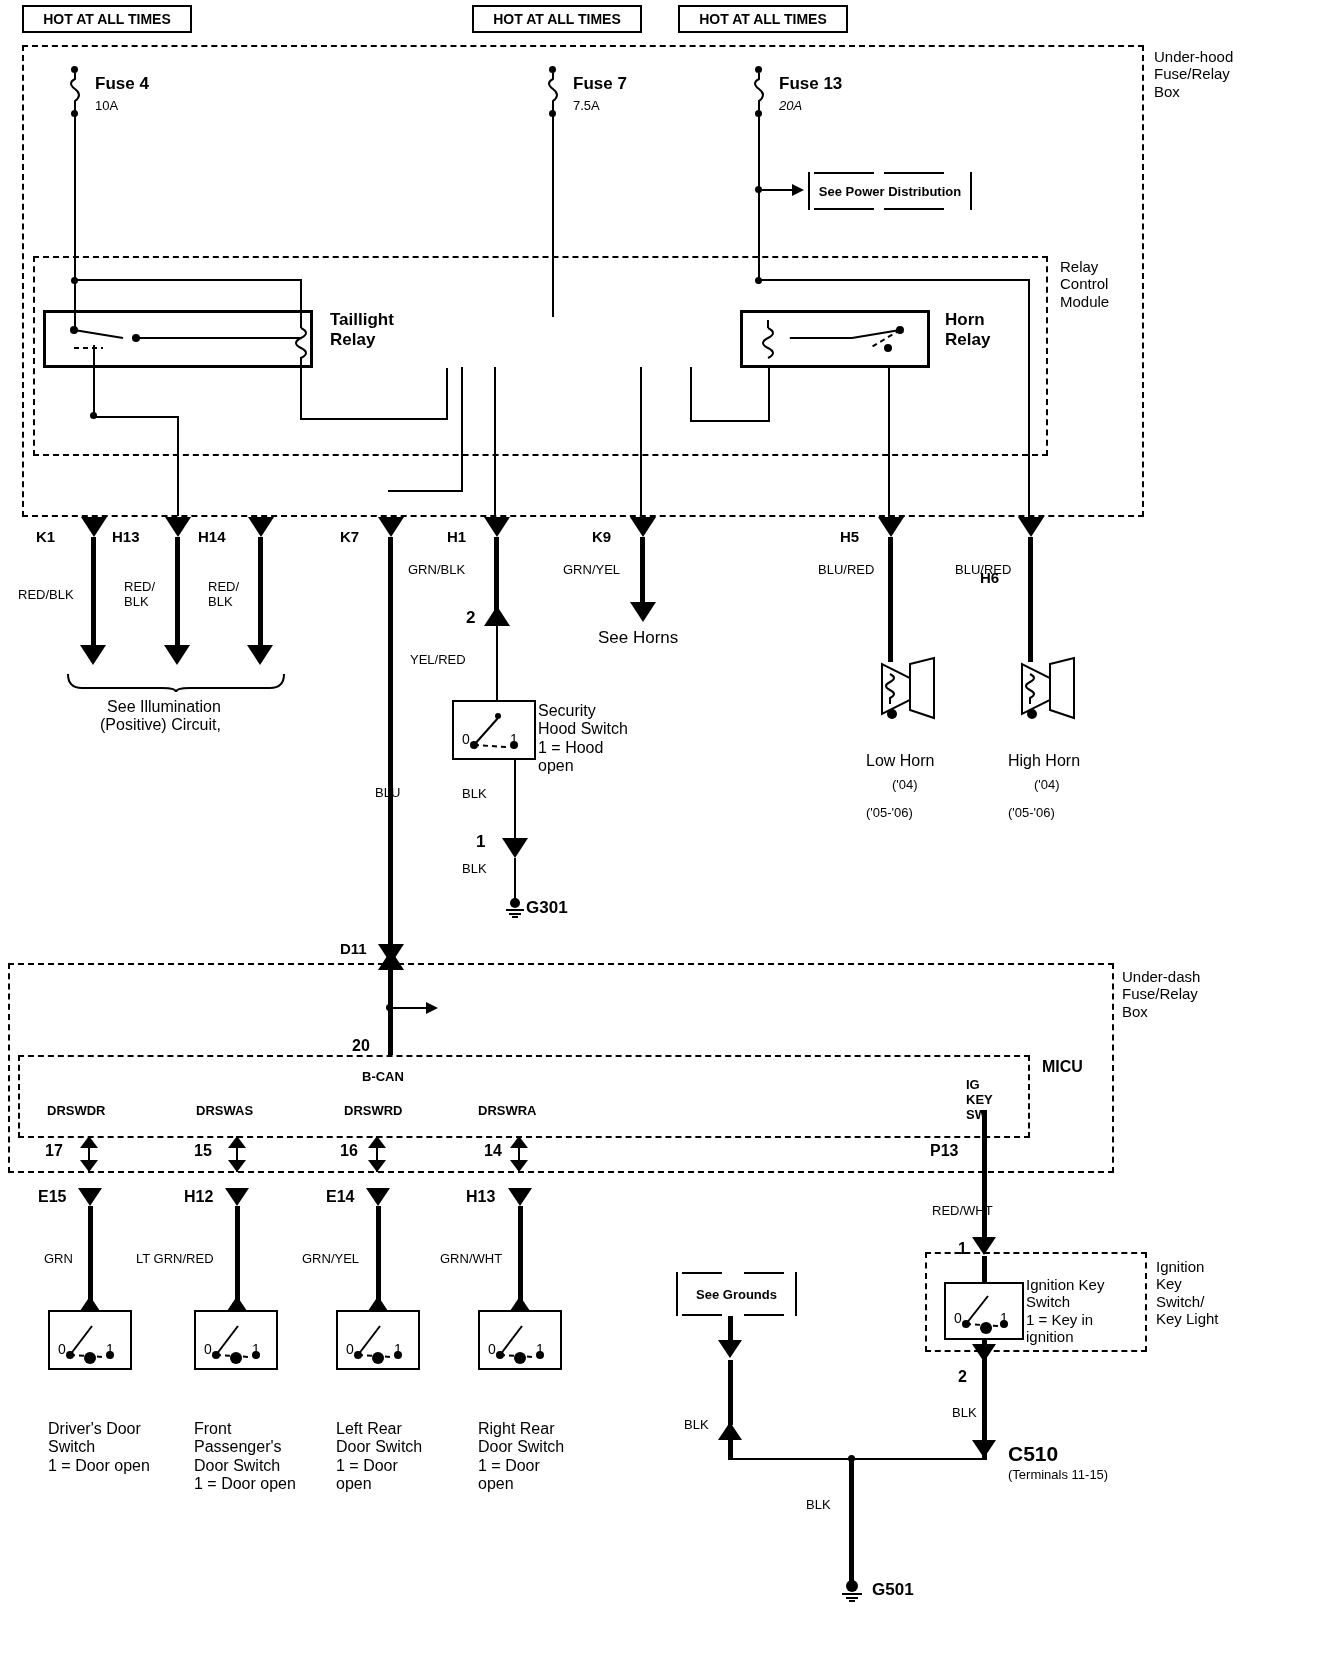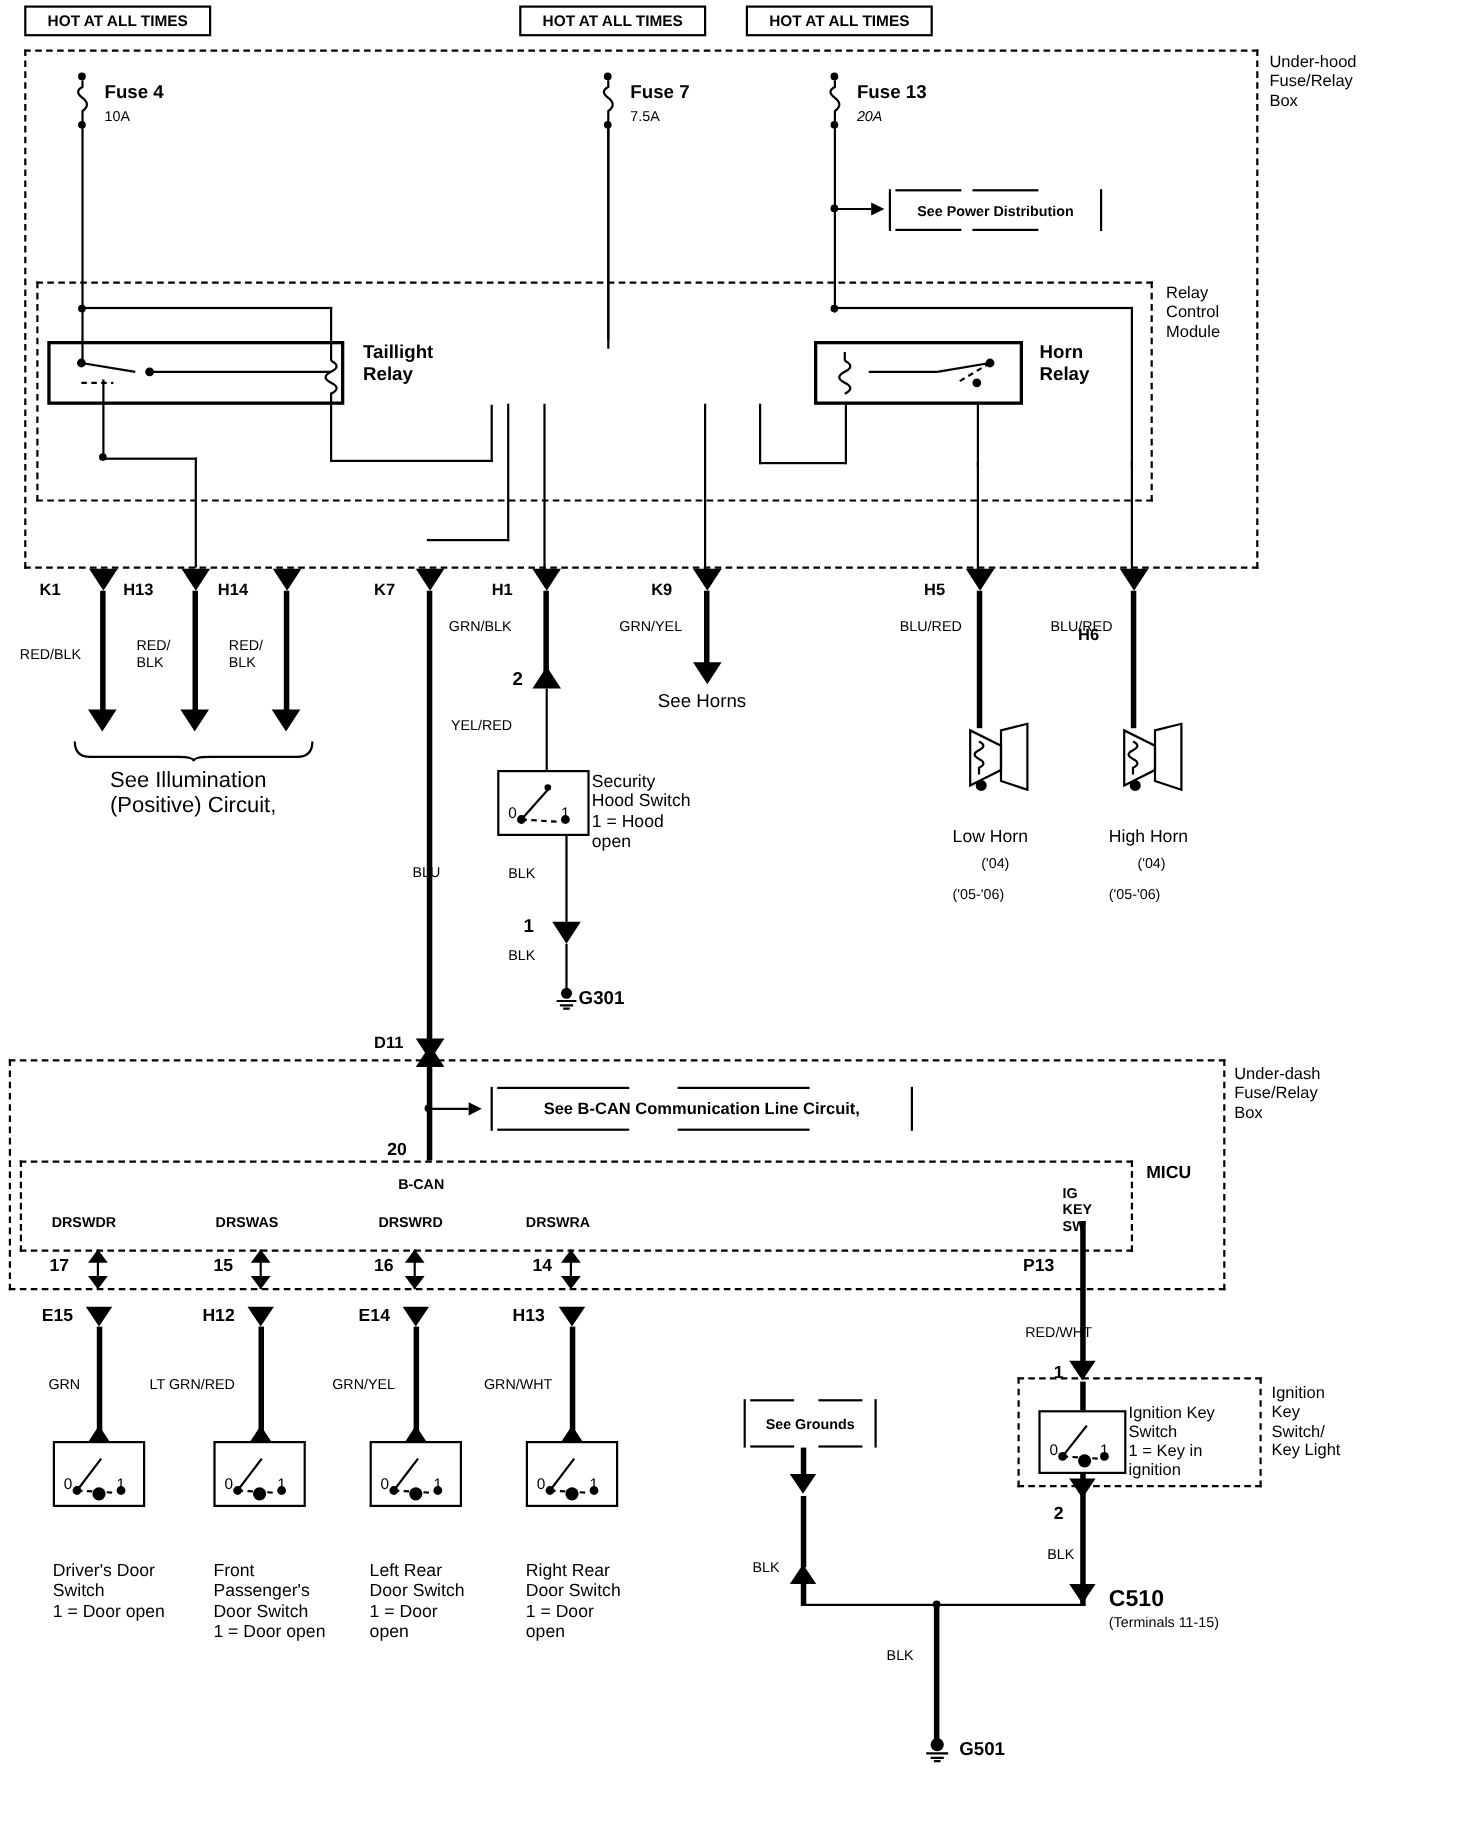--- a/index.html
+++ b/index.html
@@ -76,21 +76,21 @@
   </svg>
   <div class="dot" style="left:755px;top:110px;"></div>
   <div class="vl" style="left:758px;top:114px;height:170px;"></div>
   <div class="dot" style="left:755px;top:186px;"></div>
   <div class="dot" style="left:755px;top:277px;"></div>
 
   <svg style="left:758px;top:182px;width:50px;height:16px;">
     <path d="M0 8 L34 8" stroke="#000" stroke-width="2"></path>
     <path d="M34 2 L46 8 L34 14 Z" fill="#000"></path>
   </svg>
-  <div class="seebox" style="left:808px;top:172px;width:194px;height:38px;">
+  <div class="seebox" style="left:808px;top:172px;width:164px;height:38px;">
     <div class="edge-l"></div>
       <div class="edge-r"></div>
     <div class="seg" style="left:6px;top:0;width:60px;"></div>
     <div class="seg" style="left:76px;top:0;width:60px;"></div>
     <div class="seg" style="left:6px;bottom:0;width:60px;"></div>
     <div class="seg" style="left:76px;bottom:0;width:60px;"></div>
     <span style="font-size:13px;">See Power Distribution</span>
   </div>
 
   <div class="relaybox" style="left:43px;top:310px;width:270px;height:58px;"></div>
@@ -177,21 +177,21 @@
   <div class="lbl sm" style="left:208px;top:580px;">RED/
 BLK</div>
   <div class="thickv" style="left:258px;top:537px;height:115px;"></div>
   <svg style="left:247px;top:645px;width:26px;height:22px;">
       <path d="M0 0 L26 0 L13 20 Z" fill="#000"></path>
     </svg>
 
   <svg style="left:68px;top:672px;width:216px;height:20px;">
     <path d="M0 2 q0 14 14 14 L94 16 q14 0 14 4 q0 -4 14 -4 L202 16 q14 0 14 -14" stroke="#000" stroke-width="2" fill="none"></path>
   </svg>
-  <div class="lbl" style="left:100px;top:698px;font-size:20px;">See Illumination
+  <div class="lbl" style="left:100px;top:698px;font-size:16px;text-align:right;">See Illumination
 (Positive) Circuit,</div>
 
   <svg style="left:378px;top:517px;width:26px;height:22px;">
       <path d="M0 0 L26 0 L13 20 Z" fill="#000"></path>
     </svg>
   <div class="lbl b" style="left:340px;top:528px;">K7</div>
   <div class="lbl sm" style="left:375px;top:786px;">BLU</div>
   <div class="thickv" style="left:388px;top:537px;height:410px;"></div>
 
   <svg style="left:484px;top:517px;width:26px;height:22px;">
@@ -294,29 +294,20 @@
 Fuse/Relay
 Box</div>
 
   <div class="thickv" style="left:388px;top:965px;height:90px;"></div>
   <svg style="left:390px;top:1000px;width:52px;height:16px;">
     <path d="M0 8 L36 8" stroke="#000" stroke-width="2"></path>
     <path d="M36 2 L48 8 L36 14 Z" fill="#000"></path>
   </svg>
   <div class="dot" style="left:386px;top:1004px;"></div>
 
-  <div class="seebox" style="left:446px;top:988px;width:384px;height:40px;">
-    <div class="edge-l"></div>
-      <div class="edge-r"></div>
-    <div class="seg" style="left:6px;top:0;width:120px;"></div>
-    <div class="seg" style="left:170px;top:0;width:120px;"></div>
-    <div class="seg" style="left:6px;bottom:0;width:120px;"></div>
-    <div class="seg" style="left:170px;bottom:0;width:120px;"></div>
-    <span style="font-size:15px;">See B-CAN Communication Line Circuit,</span>
-  </div>
 
   <div class="lbl b" style="left:352px;top:1037px;font-size:16px;">20</div>
 
   <div class="dash" style="left:18px;top:1055px;width:1012px;height:83px;"></div>
   <div class="lbl b" style="left:1042px;top:1058px;font-size:16px;">MICU</div>
   <div class="lbl sm b" style="left:362px;top:1070px;">B-CAN</div>
 
   <div class="lbl sm b" style="left:47px;top:1104px;">DRSWDR</div>
   <div class="lbl sm b" style="left:196px;top:1104px;">DRSWAS</div>
   <div class="lbl sm b" style="left:344px;top:1104px;">DRSWRD</div>

